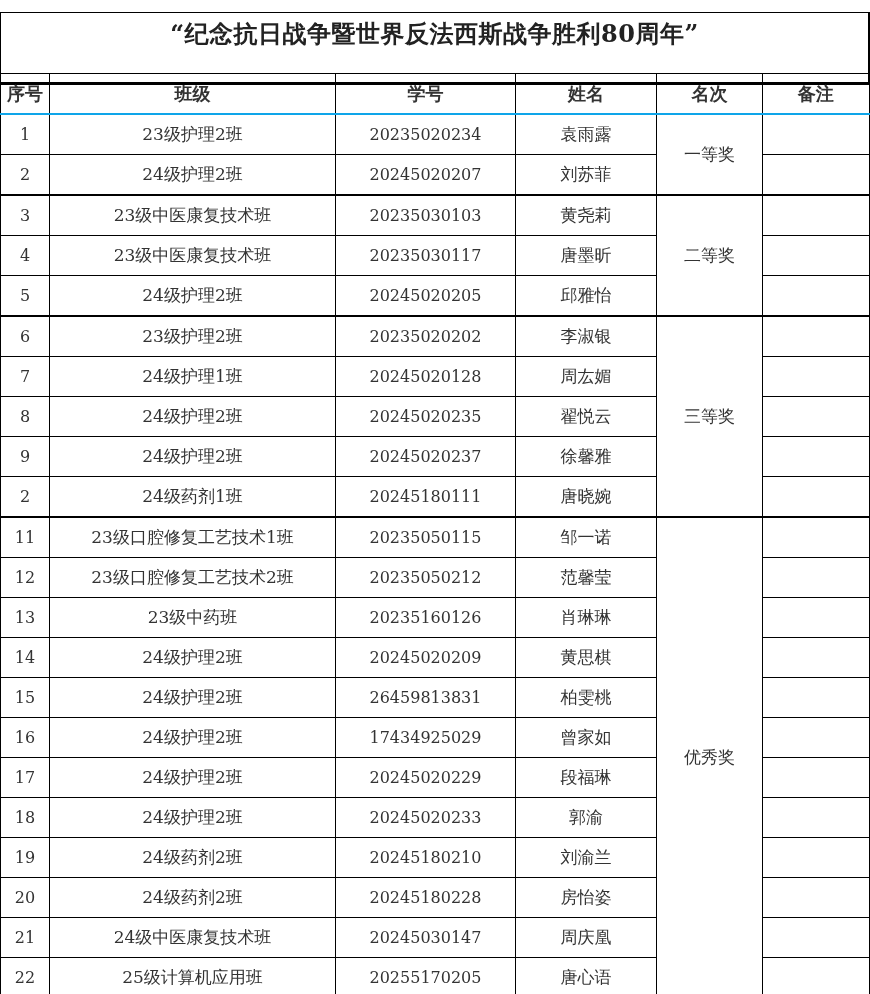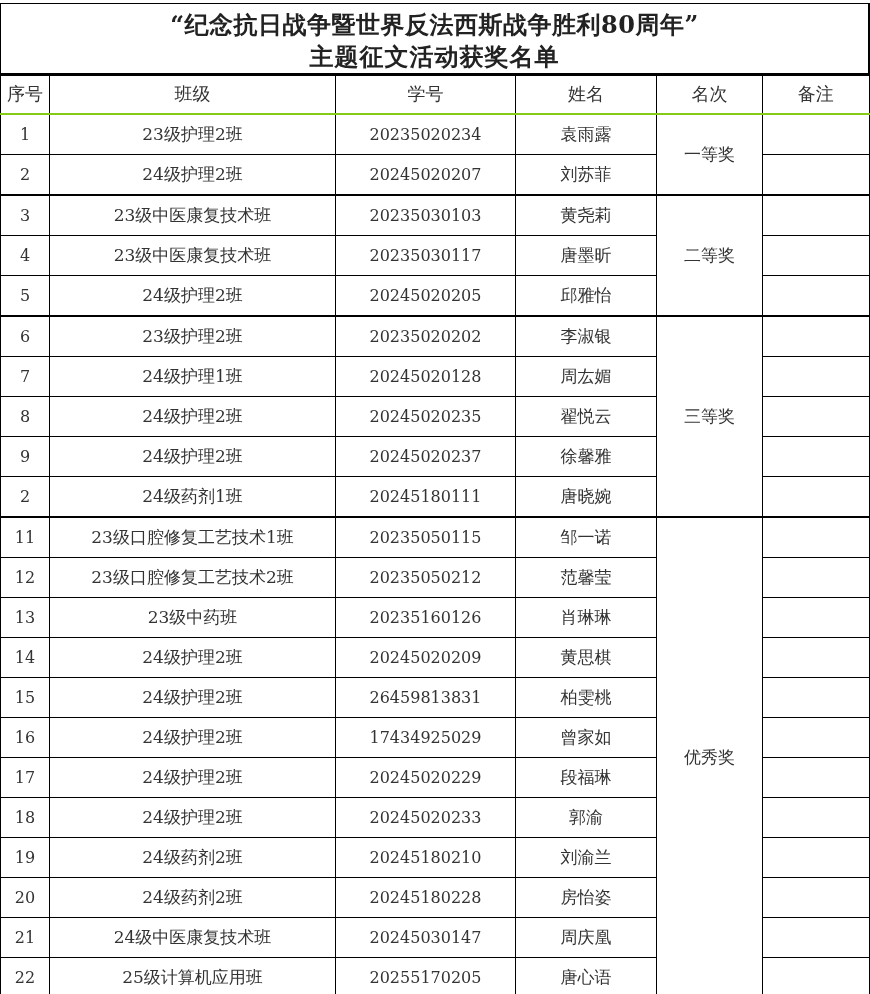--- a/index.html
+++ b/index.html
@@ -1,49 +1,48 @@
 <!DOCTYPE html>
 <html><head>
 <meta charset="utf-8">
 <style>
   html, body { margin: 0; padding: 0; background: #ffffff; }
   body { width: 870px; height: 994px; overflow: hidden; font-family: "DejaVu Serif", "Liberation Serif", serif; color: #222; }
   .sheet { position: relative; width: 870px; height: 994px; box-sizing: border-box; }
   .title-box {
-    position: absolute; left: 0; top: 3px; width: 870px; height: 73px;
+    position: absolute; left: 0; top: 12px; width: 870px; height: 73px;
     box-sizing: border-box; border-left: 1px solid #000; border-right: 2px solid #000; border-top: 1px solid #000;
     border-bottom: 3px solid #000;
     text-align: center; font-weight: bold; color: #222; text-decoration: underline;
   }
   .title-line1 { position: absolute; left: 0; right: 0; top: 6px; font-size: 24px; line-height: 30px; letter-spacing: 0.5px; }
   .title-line2 { position: absolute; left: 0; right: 0; top: 38px; font-size: 24px; line-height: 30px; letter-spacing: 1px; }
   table {
     position: absolute; left: 0; top: 73px; border-collapse: collapse; table-layout: fixed;
     width: 869px;
   }
   td, th {
     border: 1px solid #000; text-align: center; vertical-align: middle; padding: 0;
     font-weight: normal; font-size: 17px; color: #333; height: 39px; overflow: hidden; white-space: nowrap;
   }
   th { height: 39px; font-size: 18px; }
-  tr.head th { border-bottom: 2px solid #84cc16; }
+  tr.head th { border-bottom: 2px solid #0ea5e9; font-weight: bold; }
   tr.group-end td { border-bottom: 2px solid #000; }
   tr.last td { border-bottom: 3px solid #000; }
   td.award { border-bottom: 2px solid #000; margin-top: 14px; }
   td.award.last-award { border-bottom: 3px solid #000; }
   td:last-child, th:last-child { border-right: 2px solid #000; }
   .num { font-family: "DejaVu Serif", "Liberation Serif", serif; font-size: 16px; }
 </style>
 </head>
 <body>
 
 <div class="sheet">
   <div class="title-box">
     <div class="title-line1">“纪念抗日战争暨世界反法西斯战争胜利80周年”</div>
-    <div class="title-line2">主题征文活动获奖名单</div>
   </div>
 
   <table>
     <colgroup>
       <col style="width:49px">
       <col style="width:286px">
       <col style="width:180px">
       <col style="width:141px">
       <col style="width:106px">
       <col style="width:107px">

